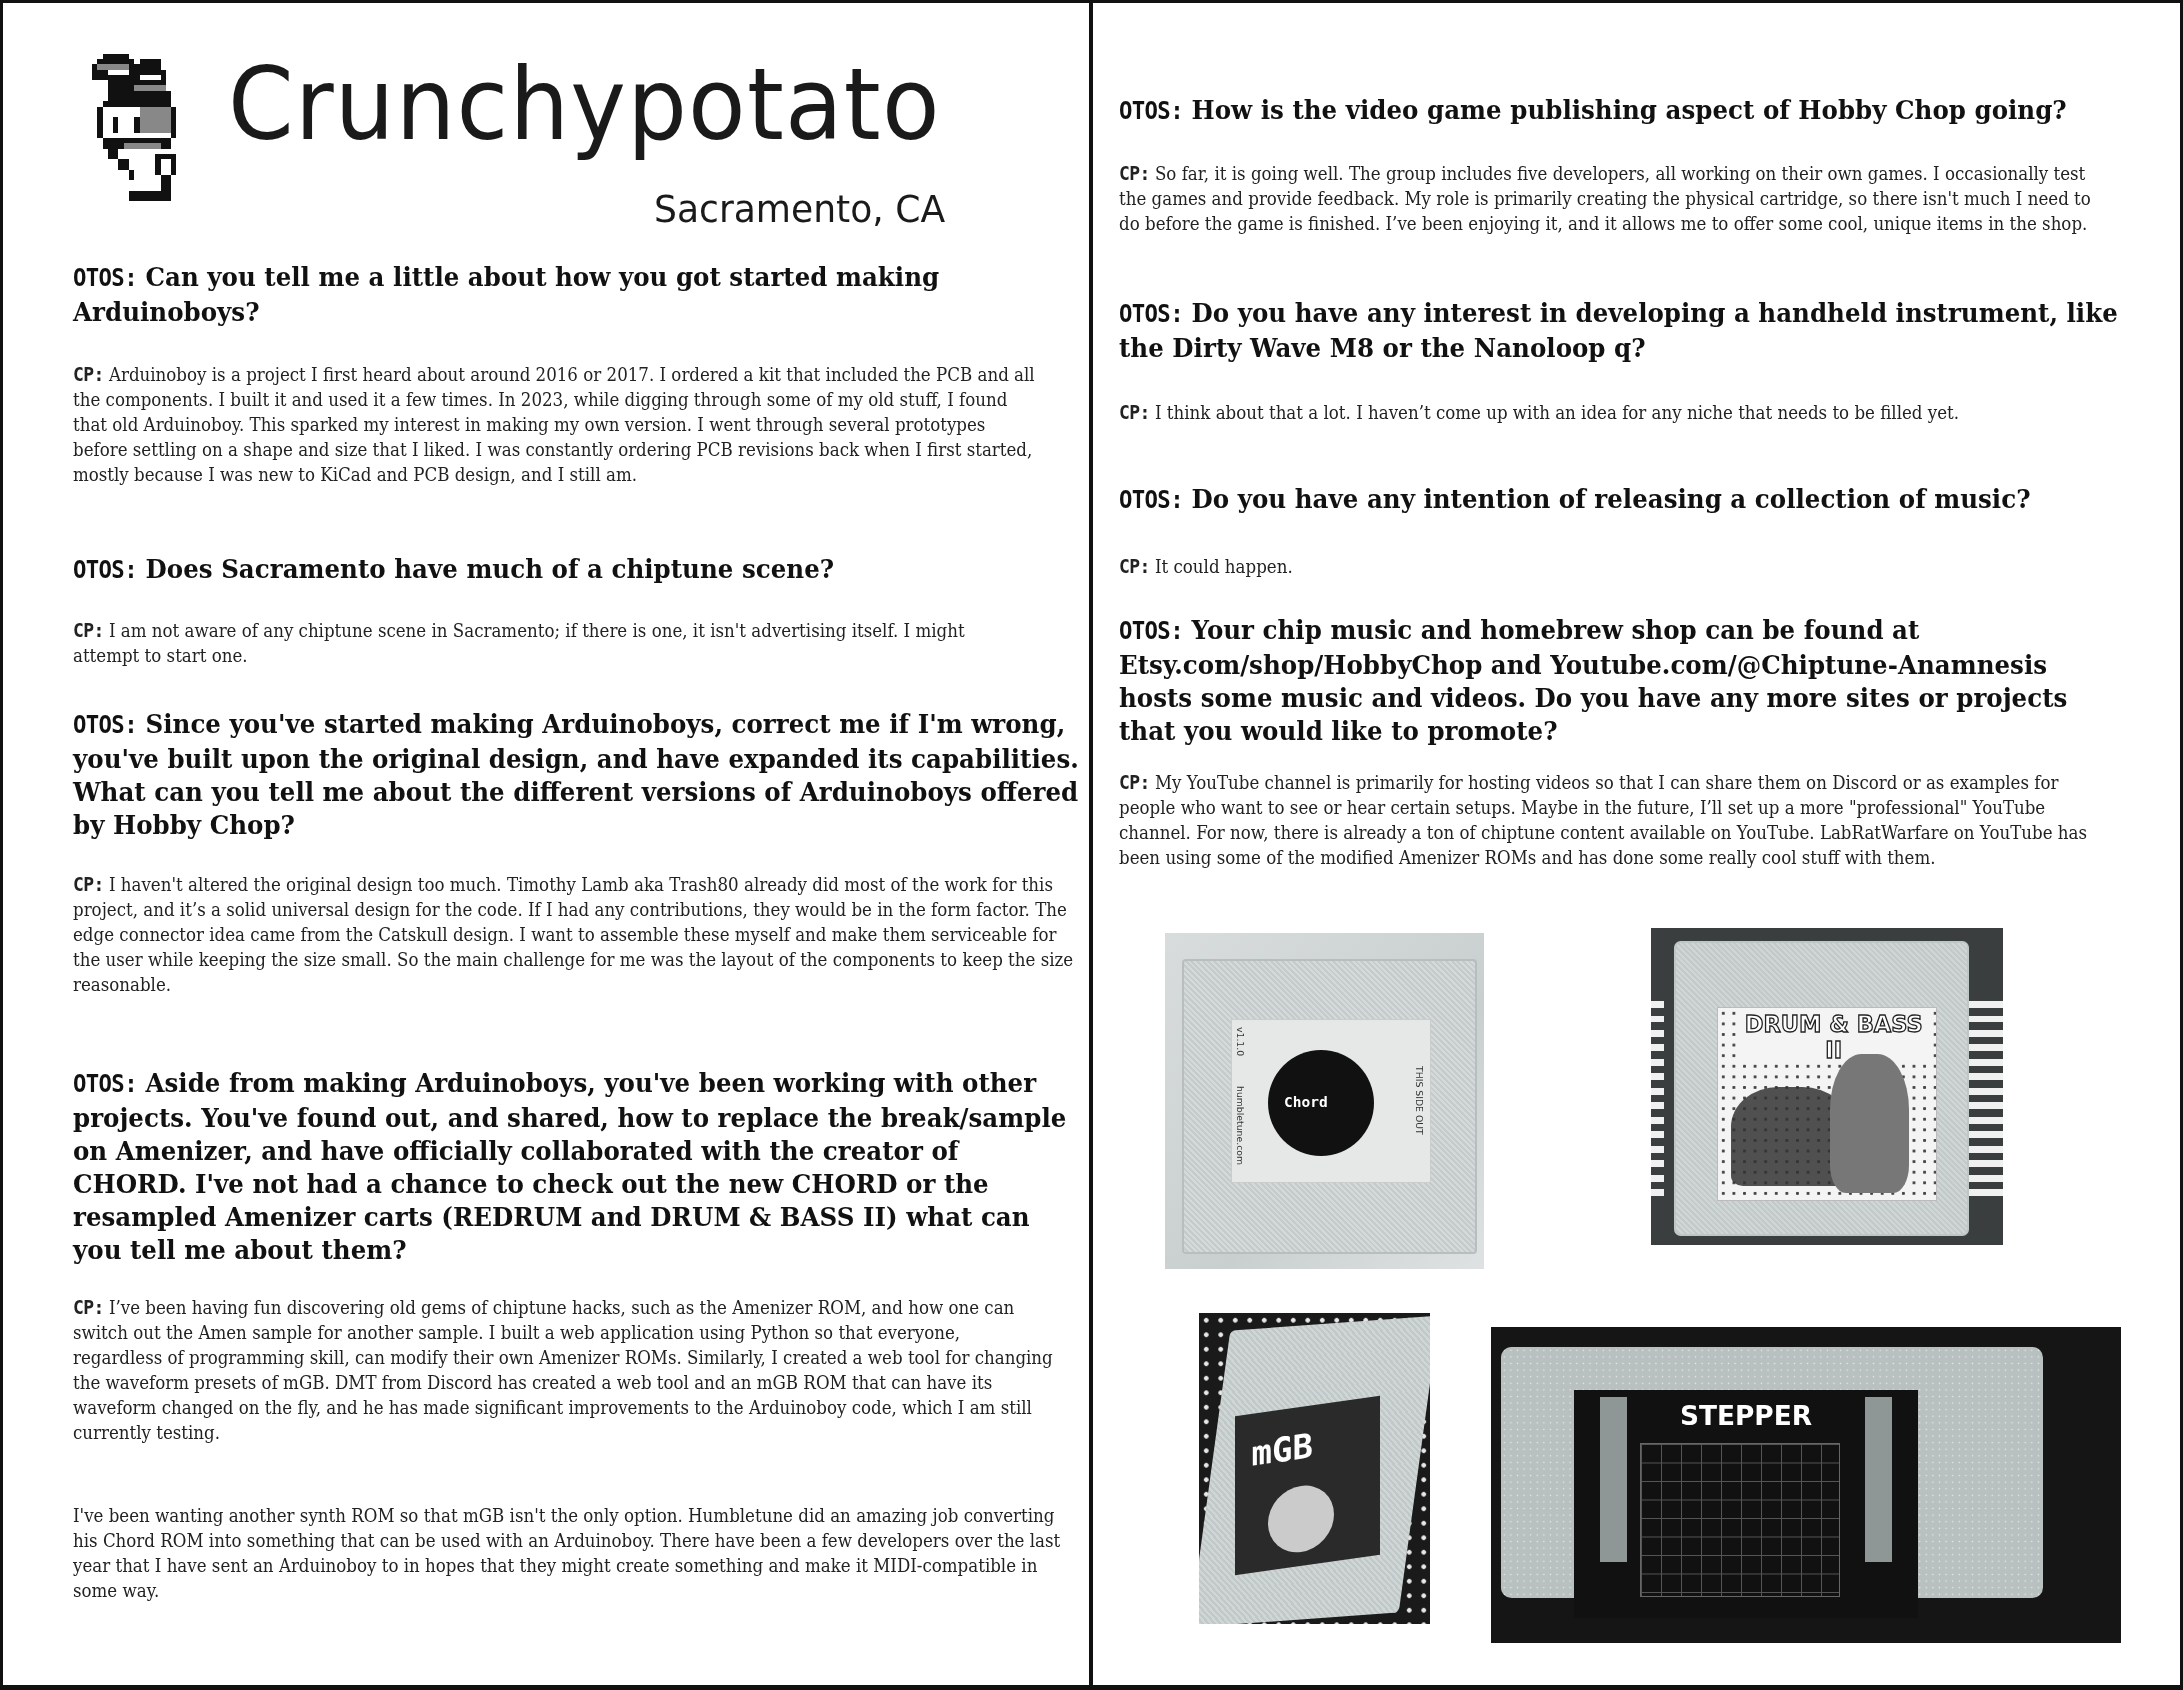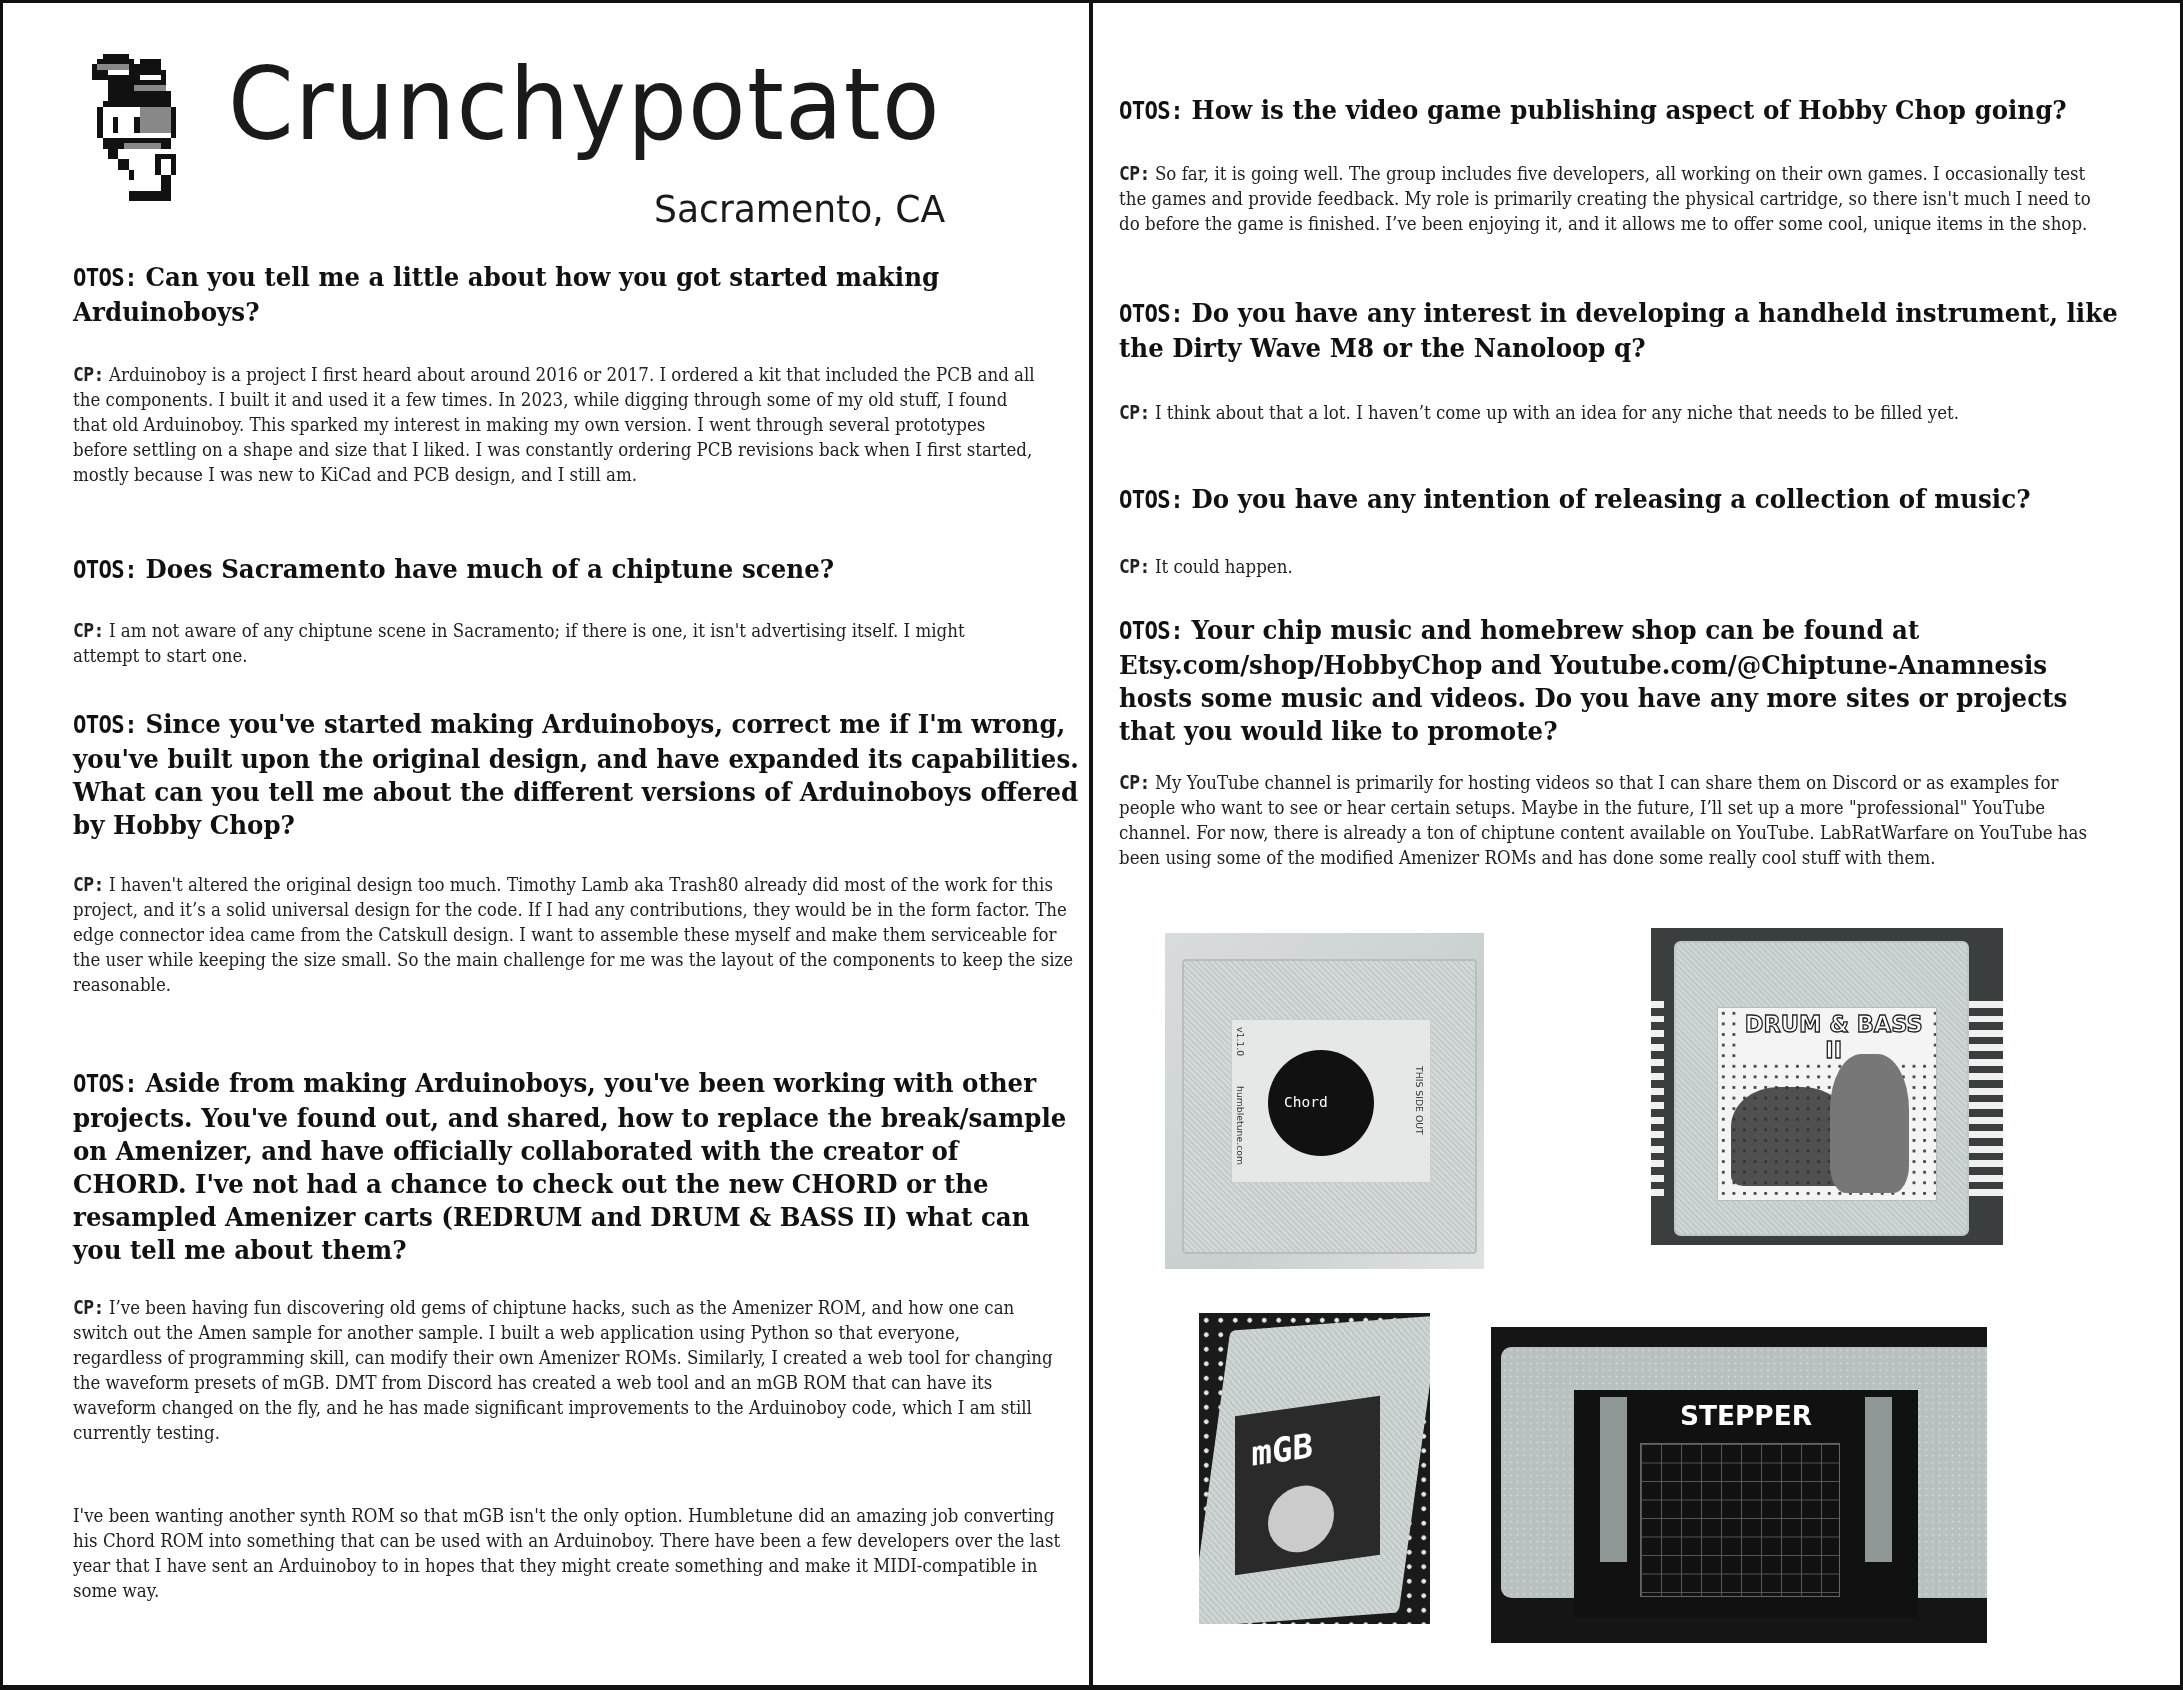--- a/index.html
+++ b/index.html
@@ -17,39 +17,39 @@
   .tag { font-family:"DejaVu Sans Mono", monospace; font-weight:bold; letter-spacing:-0.7px; }
   .q .tag { font-size:24px; }
   .a .tag { font-size:20px; }
 
   
   .photo { position:absolute; overflow:hidden; }
   .ph1 { left:1165px; top:933px; width:319px; height:336px; background:linear-gradient(135deg,#d8dcdc,#c9cfcf 60%,#dfe2e2); }
   .ph1 .case { position:absolute; left:16.5px; top:26.4px; width:291px; height:291px; background:repeating-linear-gradient(45deg,#d4d9d9 0 2px,#c5cbcb 2px 4px); border:2px solid #b8bebe; border-radius:4px; }
   .ph1 .label { position:absolute; left:66px; top:86px; width:198px; height:162px; background:#e6e8e8; border:1.3px solid #ccc; }
   .ph1 .disc { position:absolute; left:36px; top:30px; width:106px; height:106px; border-radius:50%; background:#111; }
-  .ph1 .chord-text { position:absolute; left:52px; top:74px; color:#fff; font-family:"DejaVu Sans Mono", monospace; font-weight:normal; font-size:14.5px; }
+  .ph1 .chord-text { position:absolute; left:52px; top:74px; color:#fff; font-family:"DejaVu Sans Mono", monospace; font-weight:bold; font-size:14.5px; }
   .ph1 .side { position:absolute; font-family:"DejaVu Sans", sans-serif; font-size:9.3px; color:#333; writing-mode:vertical-rl; }
 
   .ph2 { left:1651px; top:928px; width:352px; height:317px; background:#3a3e3e; }
   .ph2 .stripes { position:absolute; right:0; top:73px; width:40px; height:198px; background:repeating-linear-gradient(180deg,#f0f0f0 0 6.6px,#3a3e3e 6.6px 14.5px); }
   .ph2 .stripesL { position:absolute; left:0; top:73px; width:13.2px; height:198px; background:repeating-linear-gradient(180deg,#f0f0f0 0 6.6px,#3a3e3e 6.6px 14.5px); }
   .ph2 .case { position:absolute; left:23px; top:13.2px; width:291px; height:291px; background:repeating-linear-gradient(45deg,#d0d6d6 0 2px,#c2c9c9 2px 4px); border:2.6px solid #bfc6c6; border-radius:6.6px; }
   .ph2 .label { position:absolute; left:66px; top:79px; width:218px; height:192px; background:#f4f4f4; background-image:radial-gradient(#444 1.3px, transparent 1.7px); background-size:10.6px 10.6px; border:1.3px solid #bbb; }
   .ph2 .label-title { position:absolute; left:20px; top:3.3px; right:6.6px; text-align:center; font-family:"DejaVu Sans", sans-serif; font-weight:bold; font-size:22.5px; color:#fff; -webkit-text-stroke:1.3px #222; background:#f4f4f4; }
   .ph2 .drums { position:absolute; left:13.2px; top:79px; width:119px; height:99px; background:#333; border-radius:40% 40% 10% 10%; opacity:.85; }
   .ph2 .figure { position:absolute; left:112px; top:46px; width:79px; height:139px; background:#777; border-radius:40% 40% 20% 20%; }
 
   .ph3 { left:1199px; top:1313px; width:231px; height:311px; background:#1a1a1a; background-image:radial-gradient(#e8e8e8 2px, transparent 2.6px); background-size:14.5px 14.5px; }
   .ph3 .case { position:absolute; left:10px; top:13.2px; width:211px; height:291px; background:repeating-linear-gradient(45deg,#d0d6d6 0 2px,#c1c8c8 2px 4px); transform:skewY(-12deg) rotate(8deg); border-radius:5.3px; }
   .ph3 .label { position:absolute; left:36px; top:93px; width:145px; height:159px; background:#2a2a2a; transform:skewY(-8deg); }
   .ph3 .label-title { position:absolute; left:16.5px; top:20px; color:#fff; font-family:"DejaVu Sans Mono", monospace; font-weight:bold; font-size:34px; }
   .ph3 .globe { position:absolute; left:33px; top:79px; width:66px; height:66px; border-radius:50%; background:#ddd; opacity:.9; }
 
-  .ph4 { left:1491px; top:1327px; width:496px; height:316px; background:#151515; }
+  .ph4 { left:1491px; top:1327px; width:630px; height:316px; background:#151515; }
   .ph4 .case { position:absolute; left:10px; top:20px; width:542px; height:251px; background:#b9c0c0; border-radius:10.6px; background-image:radial-gradient(#e8ecec 0.7px, transparent 1px); background-size:6.6px 6.6px; }
   .ph4 .label { position:absolute; left:83px; top:63px; width:344px; height:228px; background:#111; }
   .ph4 .bar-l, .ph4 .bar-r { position:absolute; top:6.6px; width:26.4px; height:165px; background:#8f9696; }
   .ph4 .bar-l { left:26.4px; } .ph4 .bar-r { right:26.4px; }
   .ph4 .label-title { position:absolute; left:0; right:0; top:10px; text-align:center; color:#fff; font-family:"DejaVu Sans", sans-serif; font-weight:bold; font-size:26.4px; }
   .ph4 .grid { position:absolute; left:66px; top:53px; width:198px; height:152px; border:1.3px solid #666; background-image:linear-gradient(#555 0.7px,transparent 0.7px),linear-gradient(90deg,#555 0.7px,transparent 0.7px); background-size:20px 18.5px; }
 </style>
 </head>
 <body>
 

